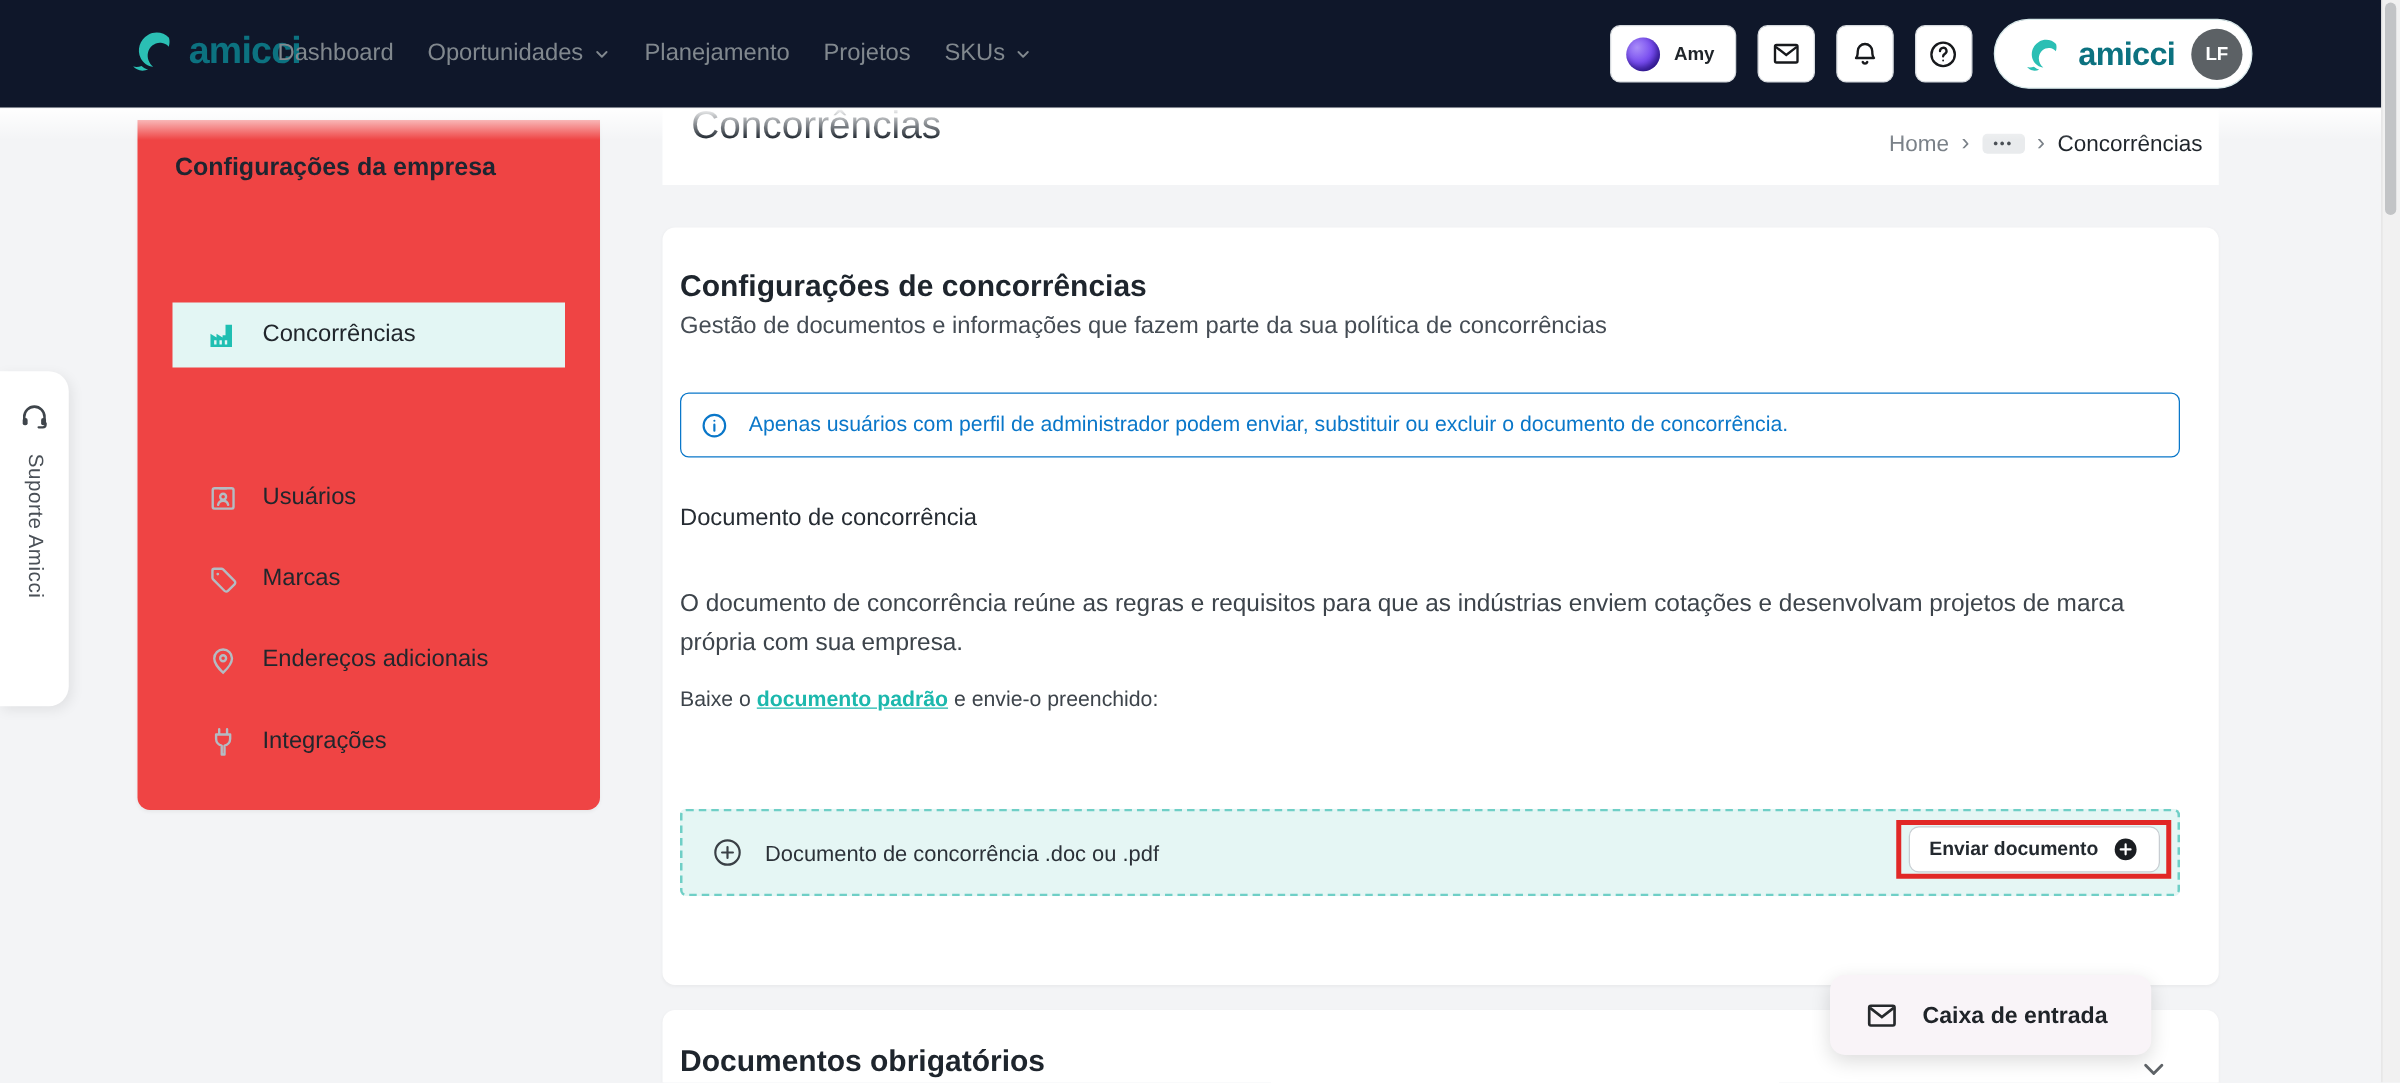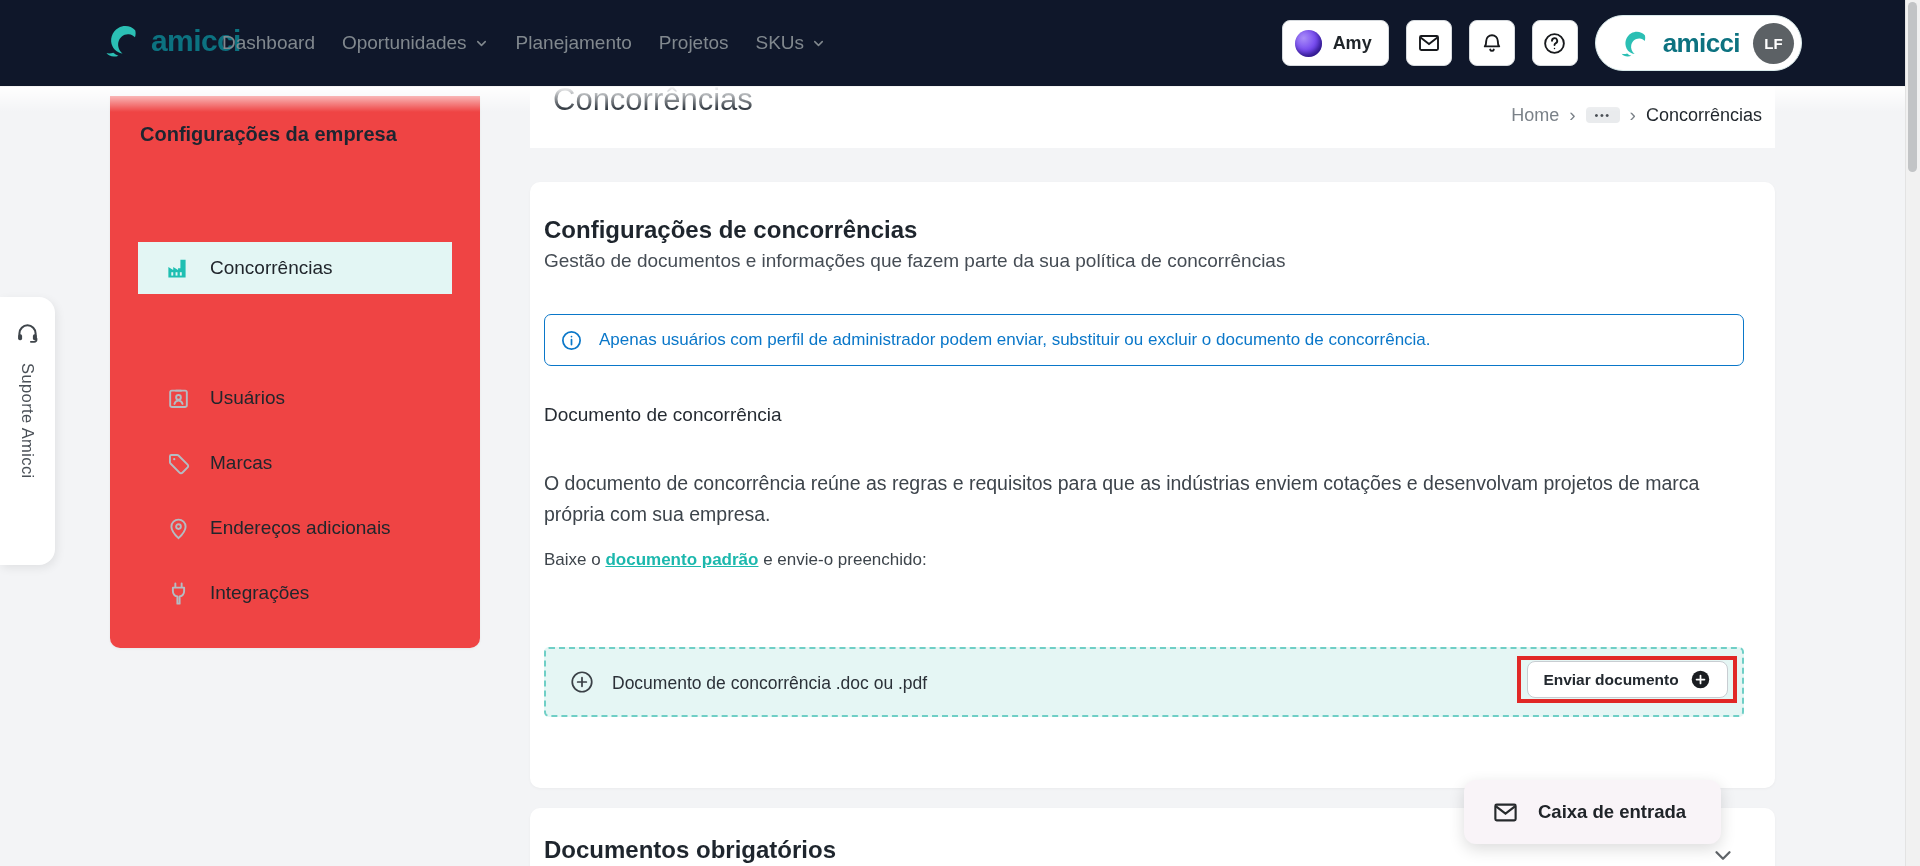--- a/index.html
+++ b/index.html
@@ -19,21 +19,21 @@
   .wordmark{font-size:30px;font-weight:700;color:#0c7280;letter-spacing:-.6px;line-height:1;}
   .nav-links{left:222px;top:0;height:86px;display:flex;align-items:center;gap:27px;}
   .nav-link{display:flex;align-items:center;gap:7px;font-size:19px;font-weight:500;color:#81888e;cursor:pointer;}
   .nav-link .chev{color:#81888e;}
   .nav-right{right:118px;top:0;height:86px;display:flex;align-items:center;gap:17px;}
   .user-chip{height:44px;border:1px solid #d5d9dd;border-radius:8px;background:#fff;
              display:flex;align-items:center;gap:11px;padding:0 16px 0 12px;cursor:pointer;}
   .user-avatar{width:27px;height:27px;border-radius:50%;
                background:radial-gradient(circle at 32% 30%,#a98df8 0%,#7a4ff0 45%,#4c28c9 80%,#3a1f9e 100%);
                box-shadow:inset -2px -3px 5px rgba(20,10,80,.55);}
-  .user-name{font-size:18px;font-weight:700;color:#1f2429;}
+  .user-name{font-size:15px;font-weight:700;color:#1f2429;}
   .icon-btn{width:44px;height:44px;border:1px solid #d5d9dd;border-radius:8px;background:#fff;
             display:flex;align-items:center;justify-content:center;color:#17191c;cursor:pointer;}
   .account-pill{height:54px;border:1.5px solid #d8e9ea;border-radius:28px;background:#fff;
                 display:flex;align-items:center;gap:13px;padding:0 7px 0 24px;cursor:pointer;}
   .account-pill .wordmark{font-size:26px;}
   .lf-avatar{width:41px;height:41px;border-radius:50%;background:#5c6165;color:#fff;
              display:flex;align-items:center;justify-content:center;font-size:15px;font-weight:700;}
 
   
   .scroll-fade{left:0;top:86px;width:1920px;height:26px;z-index:6;pointer-events:none;

